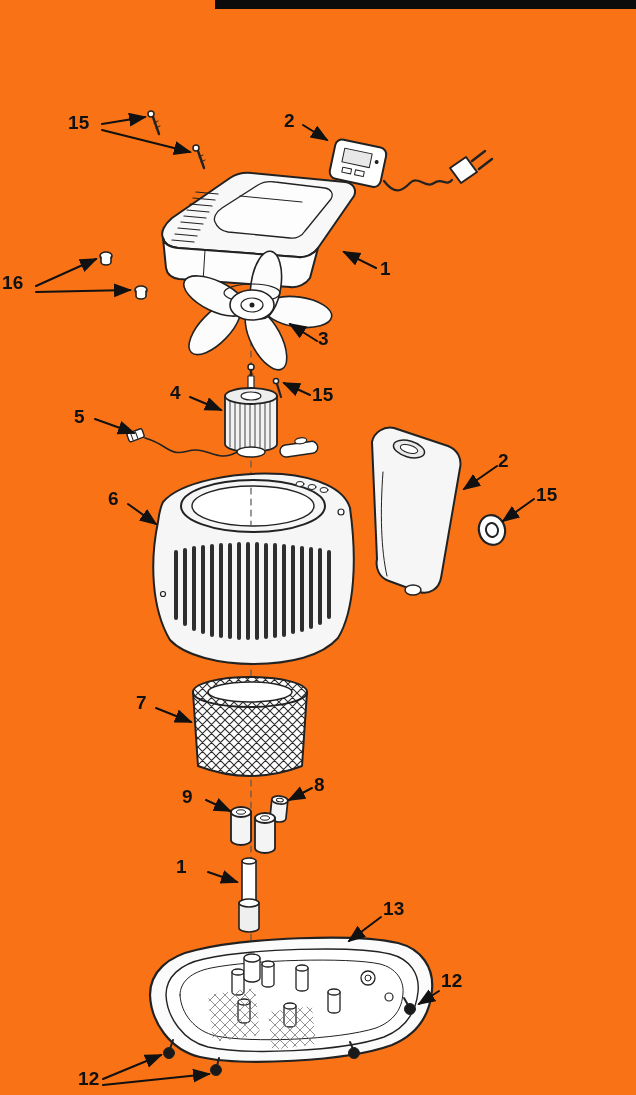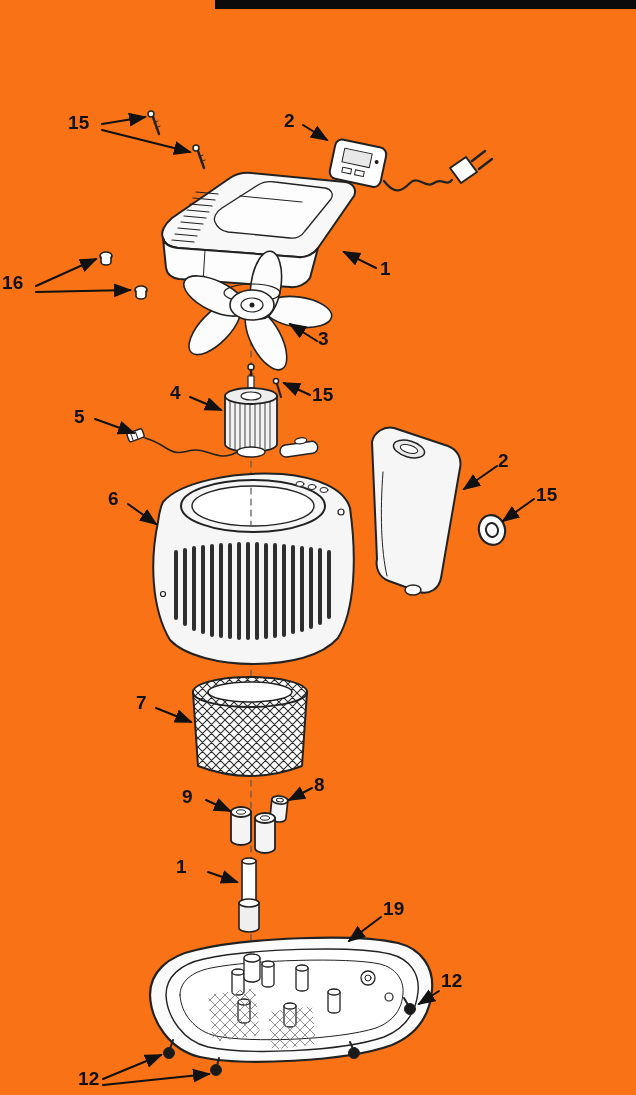--- a/index.html
+++ b/index.html
@@ -304,18 +304,18 @@
     <span class="part-label" style="left:170px;top:382px">4</span>
     <span class="part-label" style="left:312px;top:384px">15</span>
     <span class="part-label" style="left:74px;top:406px">5</span>
     <span class="part-label" style="left:498px;top:450px">2</span>
     <span class="part-label" style="left:536px;top:484px">15</span>
     <span class="part-label" style="left:108px;top:488px">6</span>
     <span class="part-label" style="left:136px;top:692px">7</span>
     <span class="part-label" style="left:314px;top:774px">8</span>
     <span class="part-label" style="left:182px;top:786px">9</span>
     <span class="part-label" style="left:176px;top:856px">1</span>
-    <span class="part-label" style="left:383px;top:898px">19</span>
+    <span class="part-label" style="left:383px;top:898px">13</span>
     <span class="part-label" style="left:441px;top:970px">12</span>
     <span class="part-label" style="left:78px;top:1068px">12</span>
   </div>
 
 </div>
 
 </body></html>

